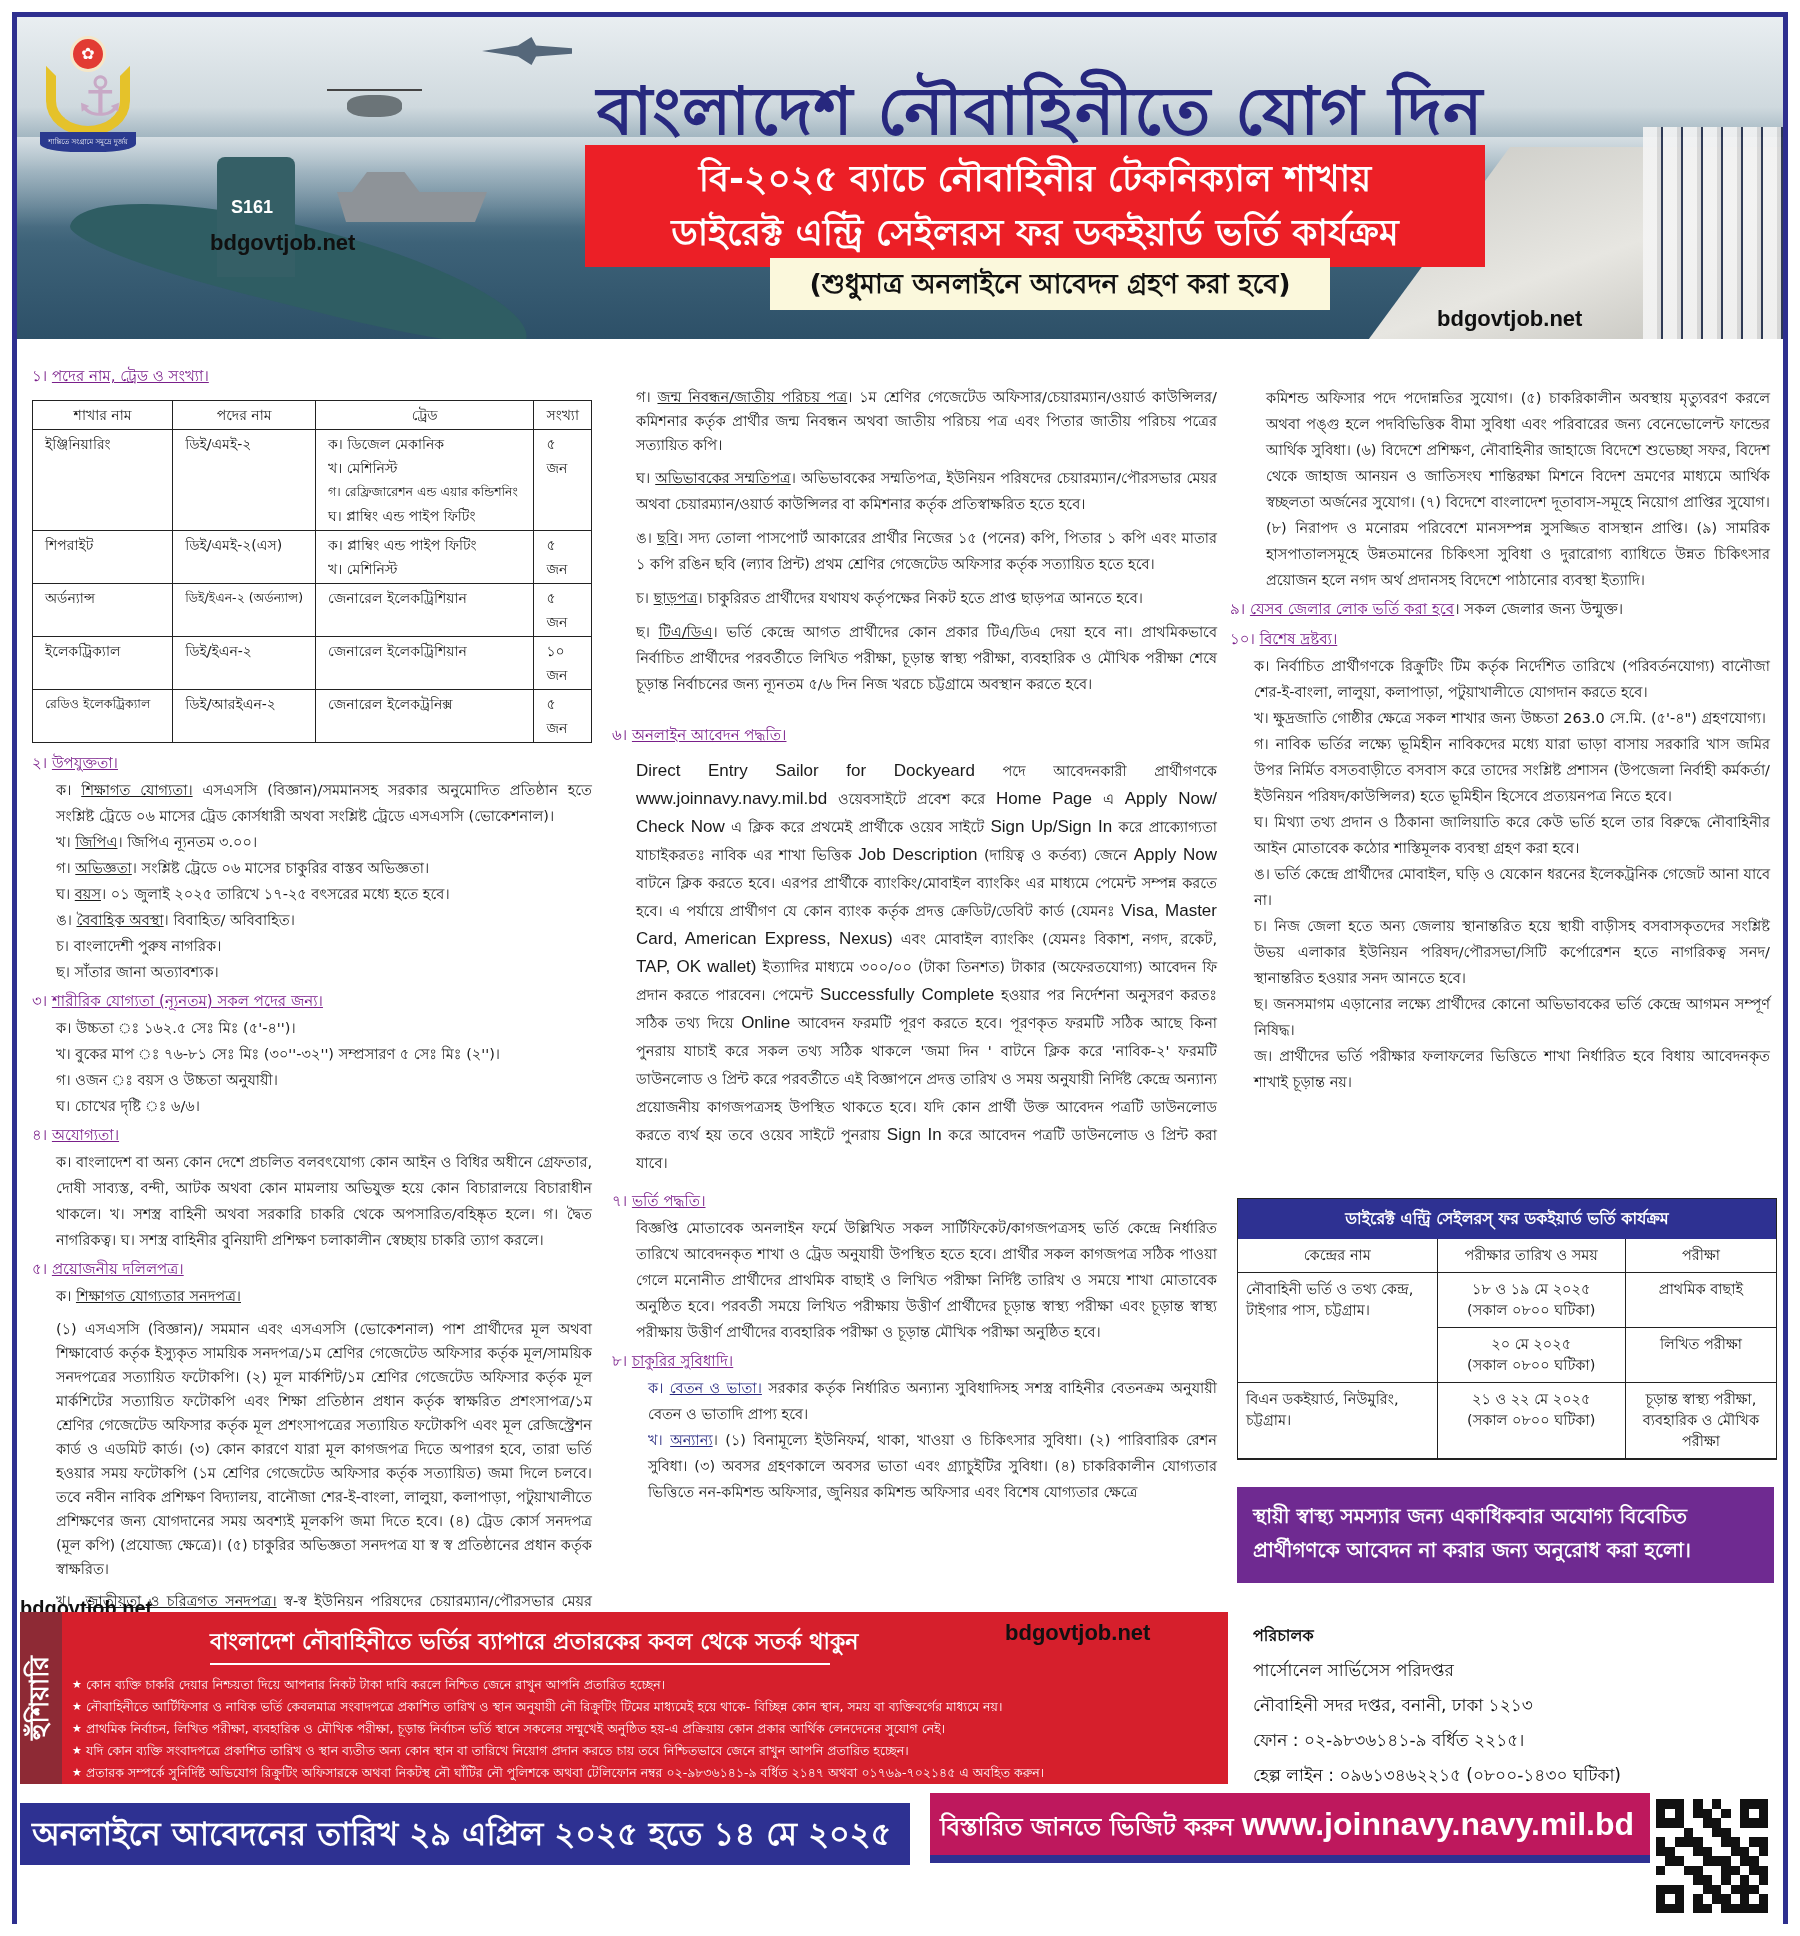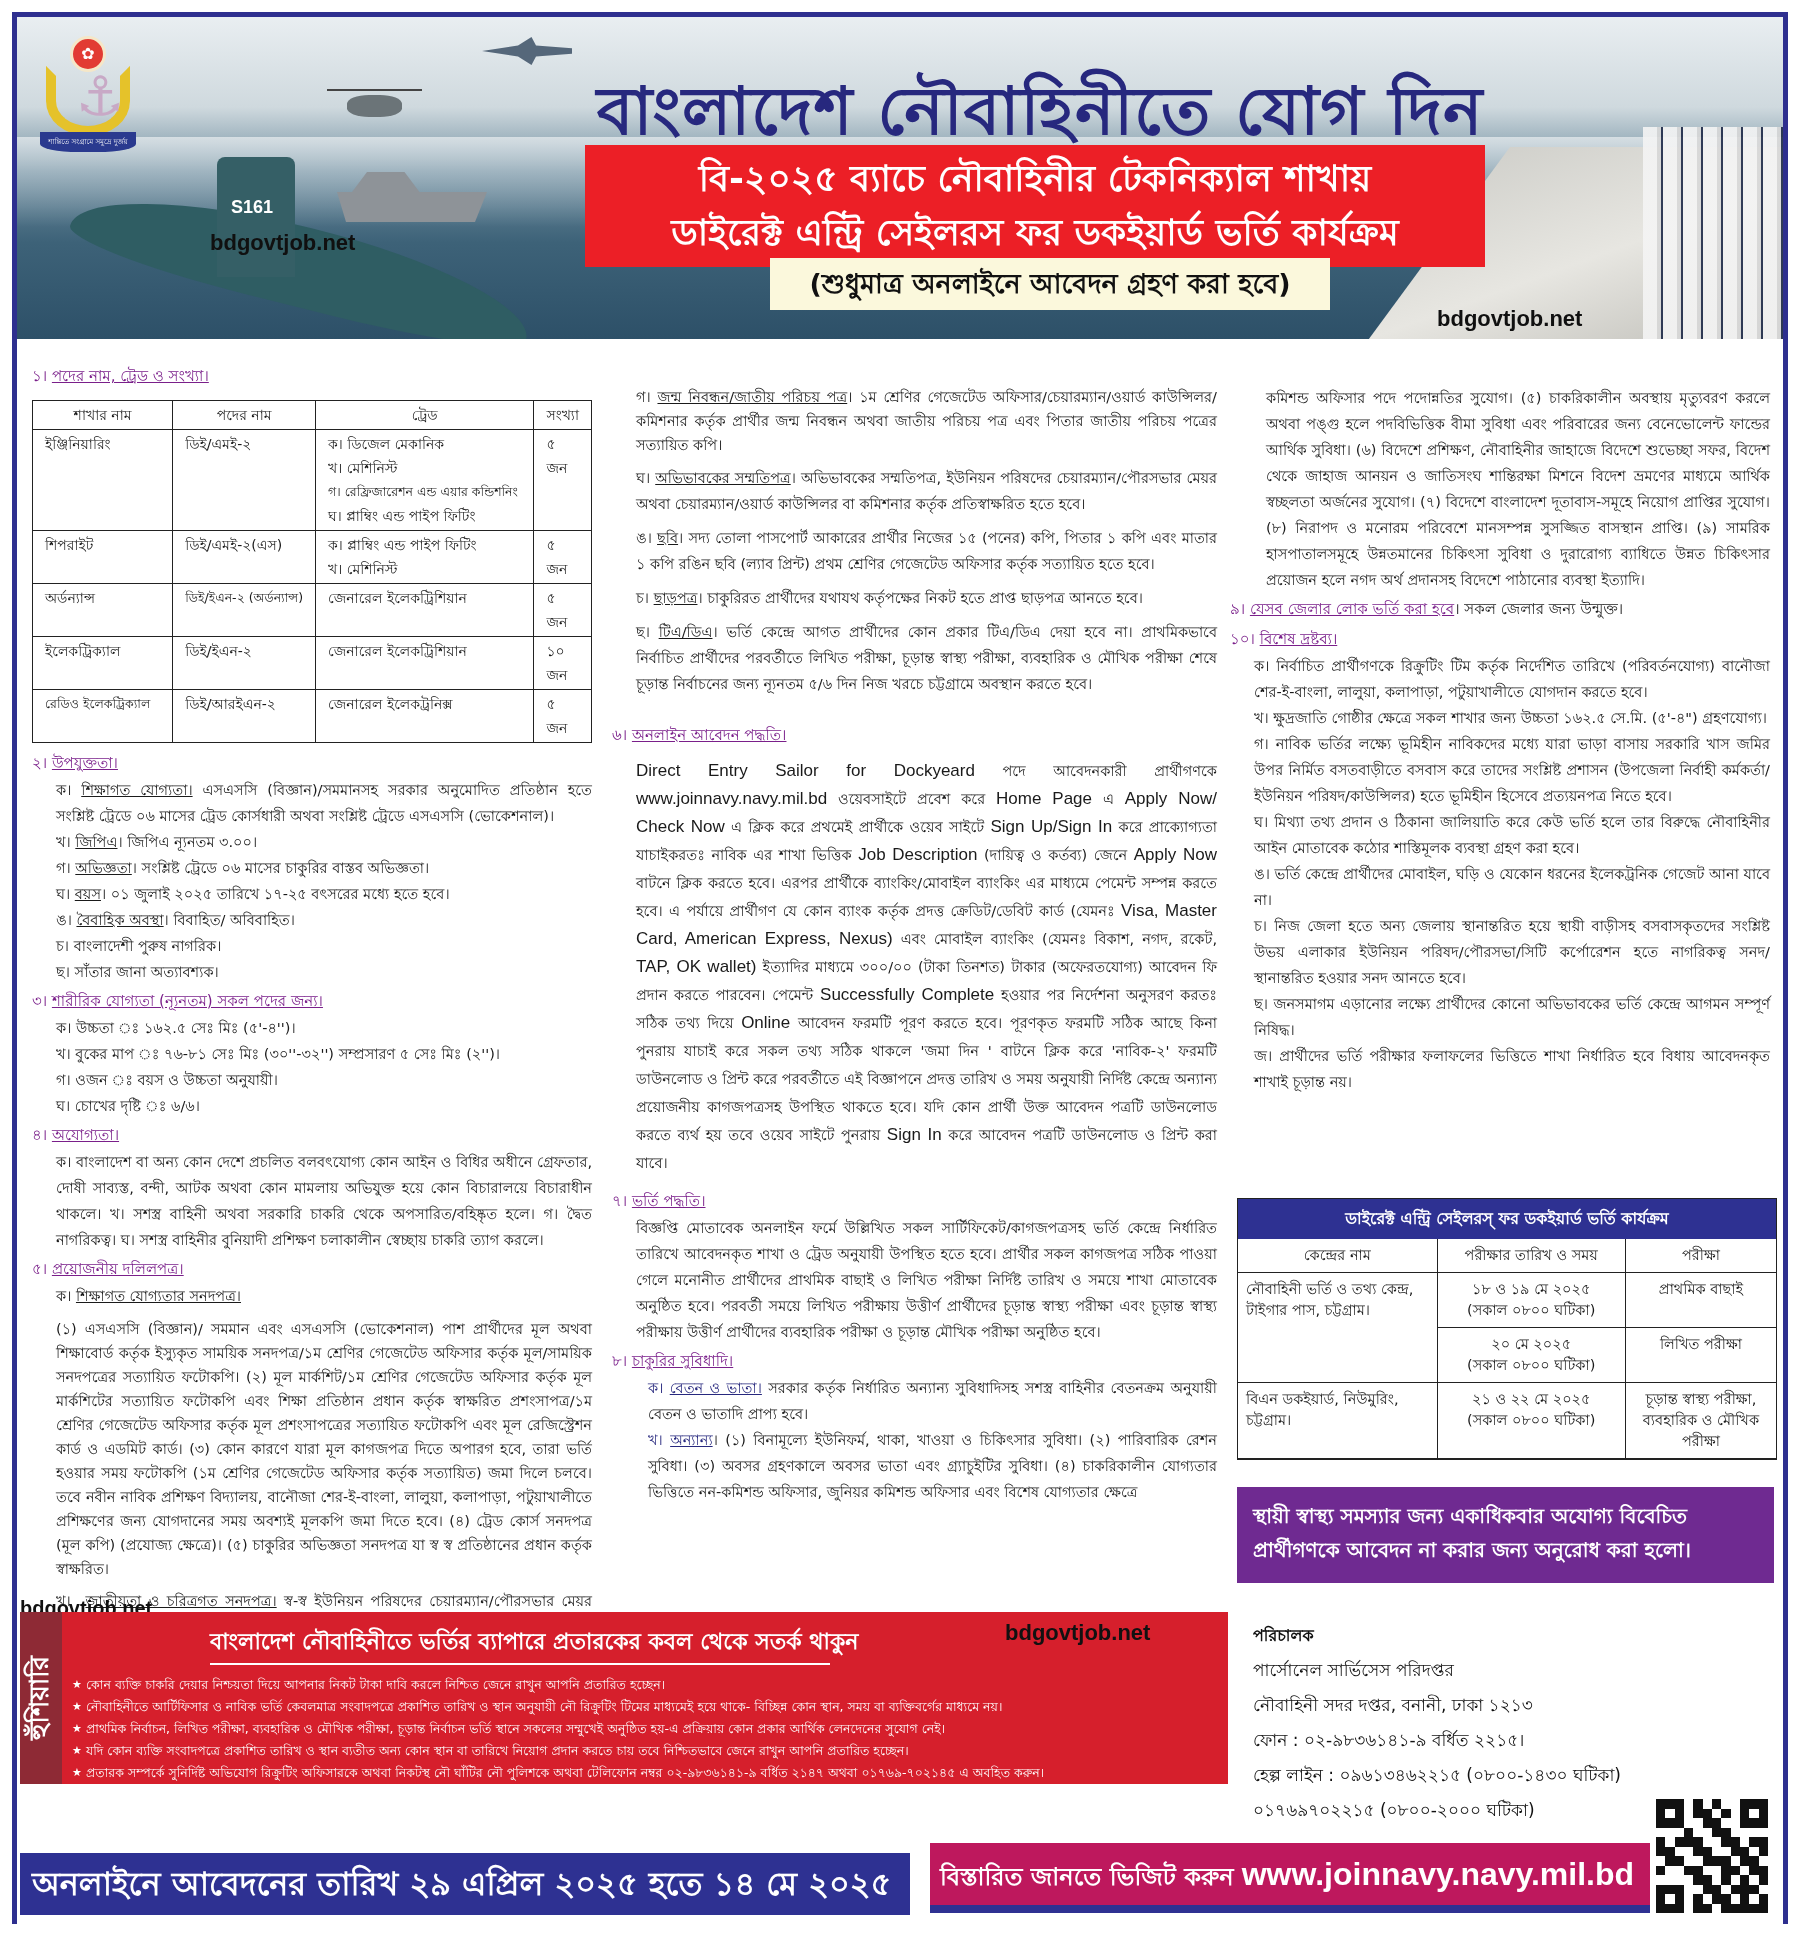--- a/index.html
+++ b/index.html
@@ -83,21 +83,21 @@
 
   
   .contact { position: absolute; left: 1253px; top: 1618px; width: 480px; font-size: 17px; line-height: 35px; color: #111; }
   .contact .ttl { font-size: 16px; font-weight: bold; }
   .qr { position: absolute; left: 1652px; top: 1795px; width: 120px; height: 122px; background: #fff; padding: 4px; }
   .qr-grid { width: 112px; height: 114px; display: grid; grid-template-columns: repeat(12, 1fr); grid-template-rows: repeat(12, 1fr); }
   .qr-grid span { background: #111; }
   .qr-grid span.w { background: #fff; }
 
   
-  .bottom-bar { position: absolute; left: 20px; top: 1843px; width: 1630px; height: 70px; }
+  .bottom-bar { position: absolute; left: 20px; top: 1793px; width: 1630px; height: 70px; }
   .date-bar { position: absolute; left: 0; top: 10px; width: 890px; height: 62px; background: #2e3192; color: #fff; font-size: 32px; font-weight: bold; line-height: 62px; padding-left: 12px; white-space: nowrap; }
   .visit-bar { position: absolute; left: 910px; top: 0; width: 720px; height: 62px; background: #be185d; color: #fff; line-height: 62px; white-space: nowrap; padding-left: 10px; }
   .visit-bar .bn { font-size: 24px; font-weight: bold; }
   .visit-bar .url { font-size: 32px; font-weight: bold; font-family: "Liberation Sans", sans-serif; margin-left: 8px; }
   .visit-bar-under { position: absolute; left: 910px; top: 62px; width: 720px; height: 8px; background: #2e3192; }
 </style>
 </head>
 <body>
 
 <div class="frame"></div>
@@ -257,21 +257,21 @@
 
 <div class="col col-3">
   <div class="item" style="padding-left:36px;">কমিশন্ড অফিসার পদে পদোন্নতির সুযোগ। (৫) চাকরিকালীন অবস্থায় মৃত্যুবরণ করলে অথবা পঙ্গু হলে পদবিভিত্তিক বীমা সুবিধা এবং পরিবারের জন্য বেনেভোলেন্ট ফান্ডের আর্থিক সুবিধা। (৬) বিদেশে প্রশিক্ষণ, নৌবাহিনীর জাহাজে বিদেশে শুভেচ্ছা সফর, বিদেশ থেকে জাহাজ আনয়ন ও জাতিসংঘ শান্তিরক্ষা মিশনে বিদেশ ভ্রমণের মাধ্যমে আর্থিক স্বচ্ছলতা অর্জনের সুযোগ। (৭) বিদেশে বাংলাদেশ দূতাবাস-সমূহে নিয়োগ প্রাপ্তির সুযোগ। (৮) নিরাপদ ও মনোরম পরিবেশে মানসম্পন্ন সুসজ্জিত বাসস্থান প্রাপ্তি। (৯) সামরিক হাসপাতালসমূহে উন্নতমানের চিকিৎসা সুবিধা ও দুরারোগ্য ব্যাধিতে উন্নত চিকিৎসার প্রয়োজন হলে নগদ অর্থ প্রদানসহ বিদেশে পাঠানোর ব্যবস্থা ইত্যাদি।</div>
   <div class="sec-head">
     <span>৯।</span> <span class="u">যেসব জেলার লোক ভর্তি করা হবে</span><span style="color:#1a1a1a">। সকল জেলার জন্য উন্মুক্ত।</span>
   </div>
   <div class="sec-head">
     <span>১০।</span> <span class="u">বিশেষ দ্রষ্টব্য।</span>
   </div>
   <div class="item">ক। নির্বাচিত প্রার্থীগণকে রিক্রুটিং টিম কর্তৃক নির্দেশিত তারিখে (পরিবর্তনযোগ্য) বানৌজা শের-ই-বাংলা, লালুয়া, কলাপাড়া, পটুয়াখালীতে যোগদান করতে হবে।</div>
-  <div class="item">খ। ক্ষুদ্রজাতি গোষ্ঠীর ক্ষেত্রে সকল শাখার জন্য উচ্চতা ১৬২.৫ সে.মি. (৫'-৪") গ্রহণযোগ্য।</div>
+  <div class="item">খ। ক্ষুদ্রজাতি গোষ্ঠীর ক্ষেত্রে সকল শাখার জন্য উচ্চতা 263.0 সে.মি. (৫'-৪") গ্রহণযোগ্য।</div>
   <div class="item">গ। নাবিক ভর্তির লক্ষ্যে ভূমিহীন নাবিকদের মধ্যে যারা ভাড়া বাসায় সরকারি খাস জমির উপর নির্মিত বসতবাড়ীতে বসবাস করে তাদের সংশ্লিষ্ট প্রশাসন (উপজেলা নির্বাহী কর্মকর্তা/ইউনিয়ন পরিষদ/কাউন্সিলর) হতে ভূমিহীন হিসেবে প্রত্যয়নপত্র নিতে হবে।</div>
   <div class="item">ঘ। মিথ্যা তথ্য প্রদান ও ঠিকানা জালিয়াতি করে কেউ ভর্তি হলে তার বিরুদ্ধে নৌবাহিনীর আইন মোতাবেক কঠোর শাস্তিমূলক ব্যবস্থা গ্রহণ করা হবে।</div>
   <div class="item">ঙ। ভর্তি কেন্দ্রে প্রার্থীদের মোবাইল, ঘড়ি ও যেকোন ধরনের ইলেকট্রনিক গেজেট আনা যাবে না।</div>
   <div class="item">চ। নিজ জেলা হতে অন্য জেলায় স্থানান্তরিত হয়ে স্থায়ী বাড়ীসহ বসবাসকৃতদের সংশ্লিষ্ট উভয় এলাকার ইউনিয়ন পরিষদ/পৌরসভা/সিটি কর্পোরেশন হতে নাগরিকত্ব সনদ/স্থানান্তরিত হওয়ার সনদ আনতে হবে।</div>
   <div class="item">ছ। জনসমাগম এড়ানোর লক্ষ্যে প্রার্থীদের কোনো অভিভাবকের ভর্তি কেন্দ্রে আগমন সম্পূর্ণ নিষিদ্ধ।</div>
   <div class="item">জ। প্রার্থীদের ভর্তি পরীক্ষার ফলাফলের ভিত্তিতে শাখা নির্ধারিত হবে বিধায় আবেদনকৃত শাখাই চূড়ান্ত নয়।</div>
 </div>
 
 <div class="sched">
   <div class="sched-head">ডাইরেক্ট এন্ট্রি সেইলরস্ ফর ডকইয়ার্ড ভর্তি কার্যক্রম</div>

